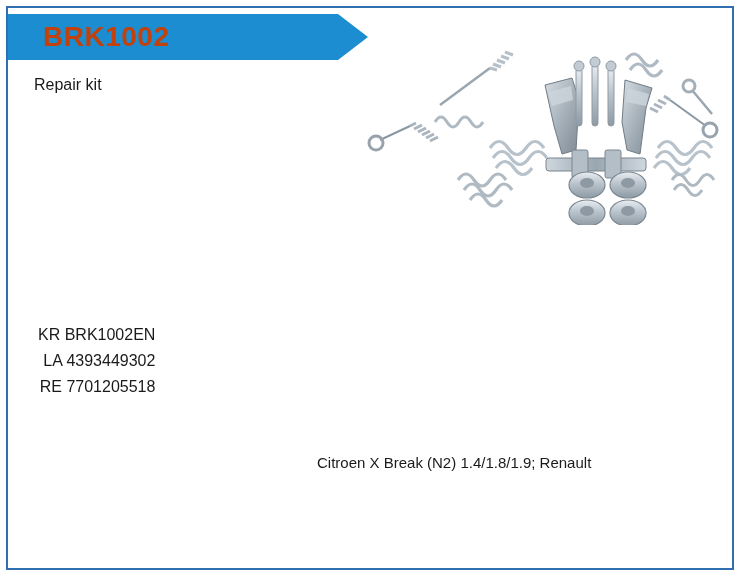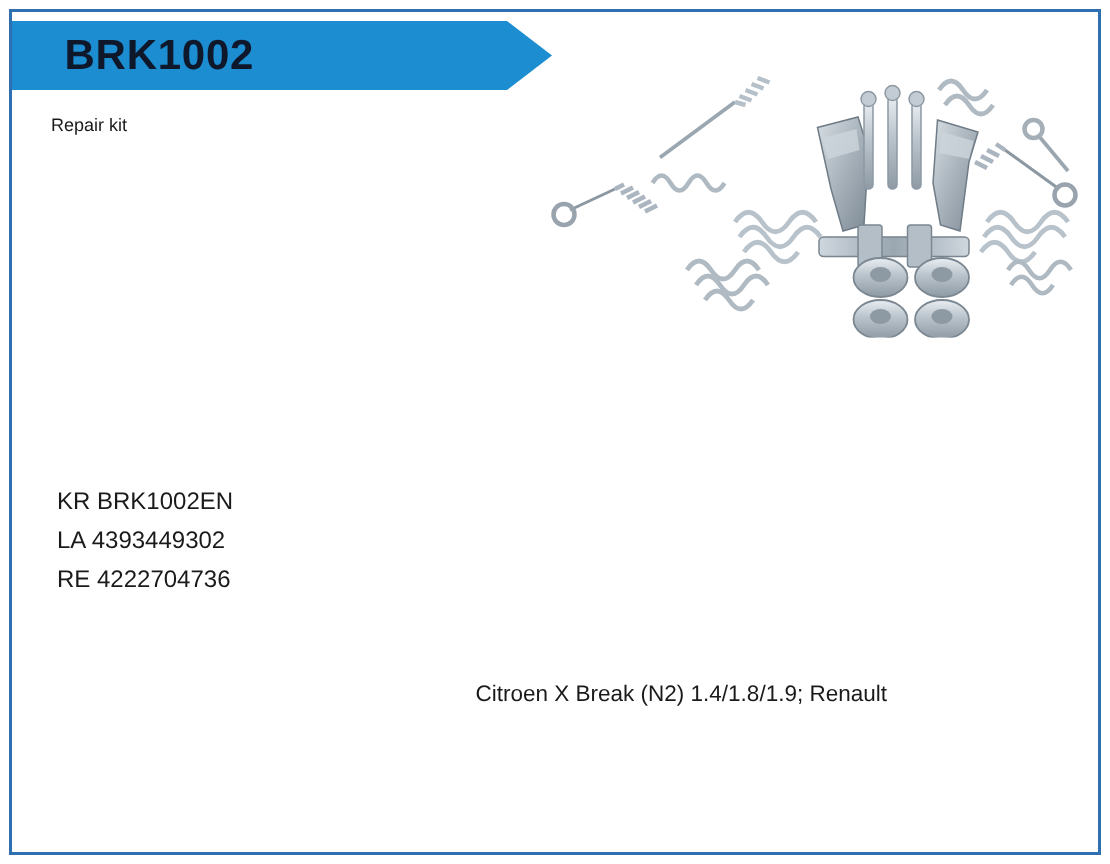--- a/index.html
+++ b/index.html
@@ -41,48 +41,49 @@
     top: 0;
     width: 100%;
     height: 100%;
   }
   .banner-title {
     position: absolute;
     left: 35px;
     top: 8px;
     font-size: 28px;
     font-weight: bold;
-    color: #0f172a;
+    color: #c2410c;
     letter-spacing: 0.5px;
     line-height: 30px;
     white-space: nowrap;
   }
   .subtitle {
     position: absolute;
     left: 34px;
     top: 76px;
-    font-size: 12px;
+    font-size: 16px;
     color: #1a1a1a;
   }
   
   .product-image {
     position: absolute;
     left: 340px;
     top: 30px;
     width: 380px;
     height: 195px;
   }
   
   .codes {
     position: absolute;
     left: 38px;
     top: 322px;
     font-size: 16px;
     color: #1a1a1a;
     line-height: 26px;
+    text-align: right;
   }
   .codes div {
     white-space: nowrap;
   }
   
   .applications {
     position: absolute;
     left: 272px;
     top: 450px;
     width: 430px;
@@ -219,20 +220,20 @@
       <g stroke="#9aa6b0" stroke-width="2.5" fill="none">
         <path d="M352 60 L372 84"></path>
         <circle cx="349" cy="56" r="6" stroke="#a4afb8" stroke-width="3"></circle>
       </g>
     </svg>
   </div>
 
   <div class="codes">
     <div>KR BRK1002EN</div>
     <div>LA 4393449302</div>
-    <div>RE 4222704736</div>
+    <div>RE 7701205518</div>
   </div>
 
   <div class="applications">
     <div>Citroen X Break (N2) 1.4/1.8/1.9; Renault</div>
   </div>
 
 </div>
 
 </body></html>

